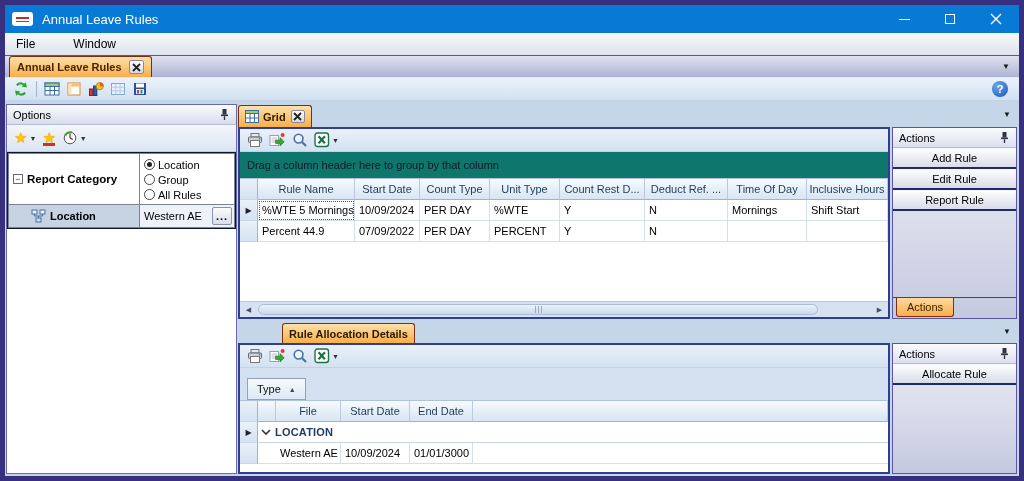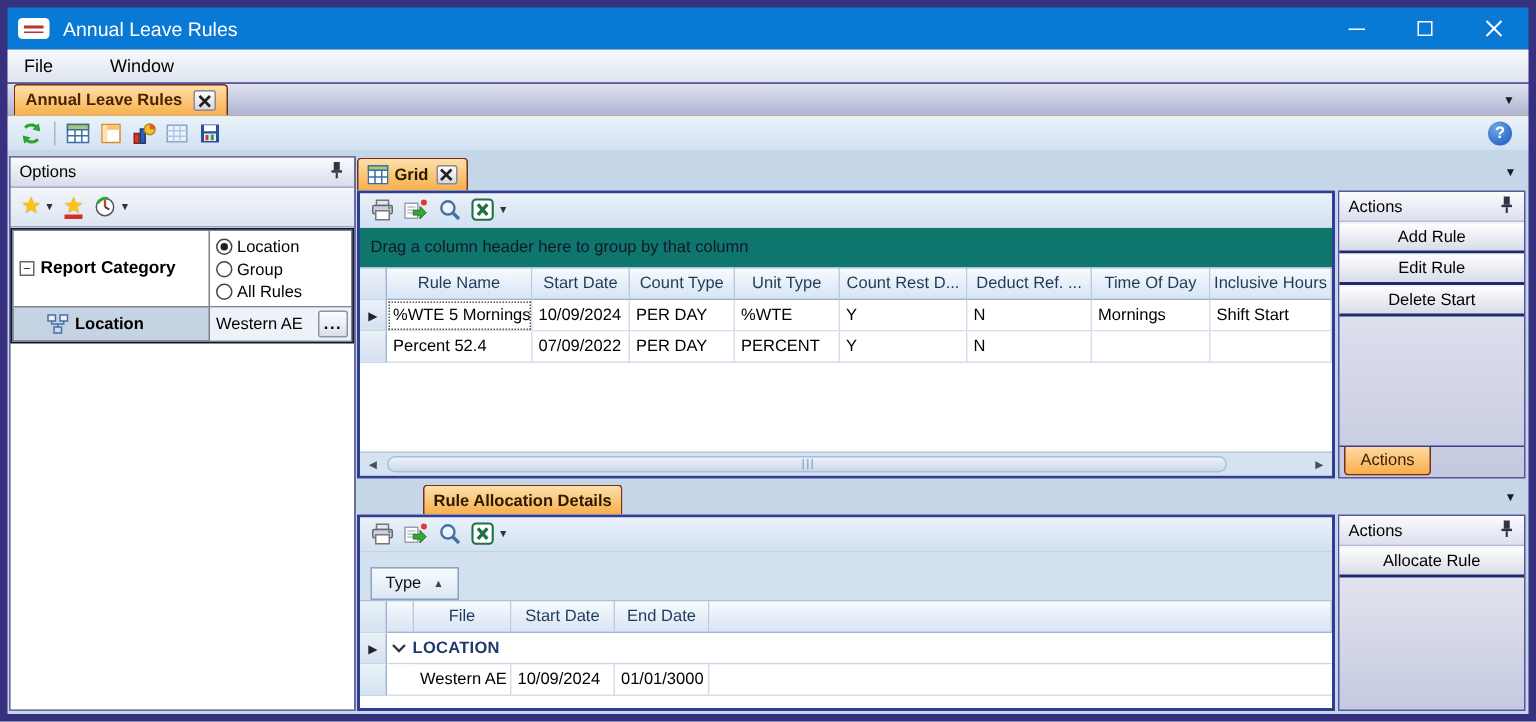--- a/index.html
+++ b/index.html
@@ -355,21 +355,21 @@
             <span class="cell" style="width:65px;flex:0 0 65px;">10/09/2024</span>
             <span class="cell" style="width:70px;flex:0 0 70px;">PER DAY</span>
             <span class="cell" style="width:70px;flex:0 0 70px;">%WTE</span>
             <span class="cell" style="width:85px;flex:0 0 85px;">Y</span>
             <span class="cell" style="width:83px;flex:0 0 83px;">N</span>
             <span class="cell" style="width:79px;flex:0 0 79px;">Mornings</span>
             <span class="cell" style="flex:1;">Shift Start</span>
           </div>
           <div class="data-row">
             <span class="ind-cell" style="width:18px;flex:0 0 18px;"></span>
-            <span class="cell" style="width:97px;flex:0 0 97px;">Percent 52.4</span>
+            <span class="cell" style="width:97px;flex:0 0 97px;">Percent 44.9</span>
             <span class="cell" style="width:65px;flex:0 0 65px;">07/09/2022</span>
             <span class="cell" style="width:70px;flex:0 0 70px;">PER DAY</span>
             <span class="cell" style="width:70px;flex:0 0 70px;">PERCENT</span>
             <span class="cell" style="width:85px;flex:0 0 85px;">Y</span>
             <span class="cell" style="width:83px;flex:0 0 83px;">N</span>
             <span class="cell" style="width:79px;flex:0 0 79px;"></span>
             <span class="cell" style="flex:1;"></span>
           </div>
           <div class="grid-fill"></div>
           <div class="hscroll">
@@ -391,21 +391,21 @@
             <span class="pin">
               <svg width="11" height="12">
                   <rect x="3.5" y="1" width="4" height="5.5" fill="#334"></rect>
                   <rect x="2" y="6.5" width="7" height="1.6" fill="#334"></rect>
                   <line x1="5.5" y1="8.2" x2="5.5" y2="12" stroke="#334" stroke-width="1.4"></line>
                 </svg>
             </span>
           </div>
           <div class="action-btn">Add Rule</div>
           <div class="action-btn">Edit Rule</div>
-          <div class="action-btn">Delete Start</div>
+          <div class="action-btn">Report Rule</div>
           <div class="actions-fill"></div>
           <div class="actions-footer">
             <span class="footer-tab">Actions</span>
           </div>
         </div>
       </div>
     </div>
 
     <div class="right-bottom">
       <div class="tabrow">

